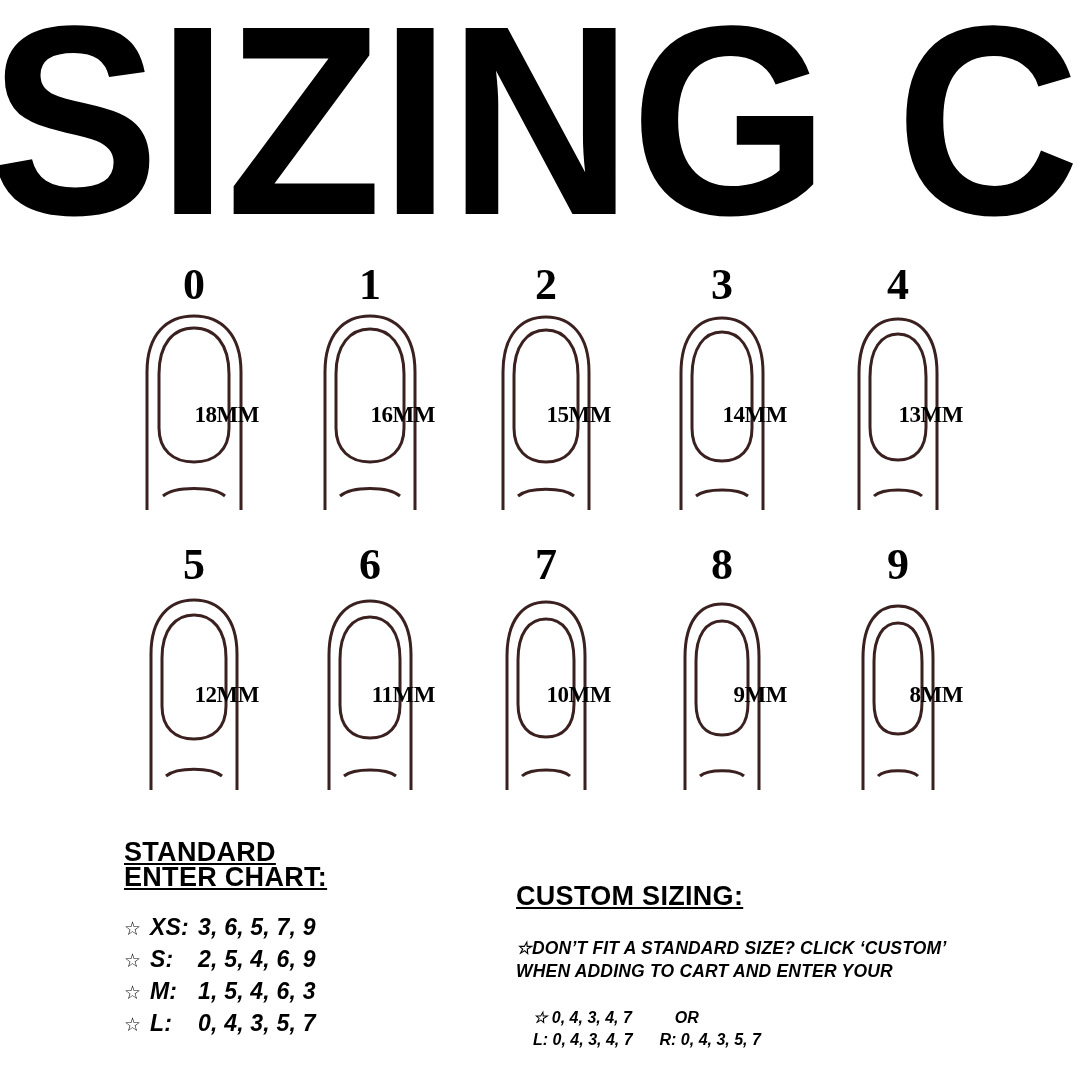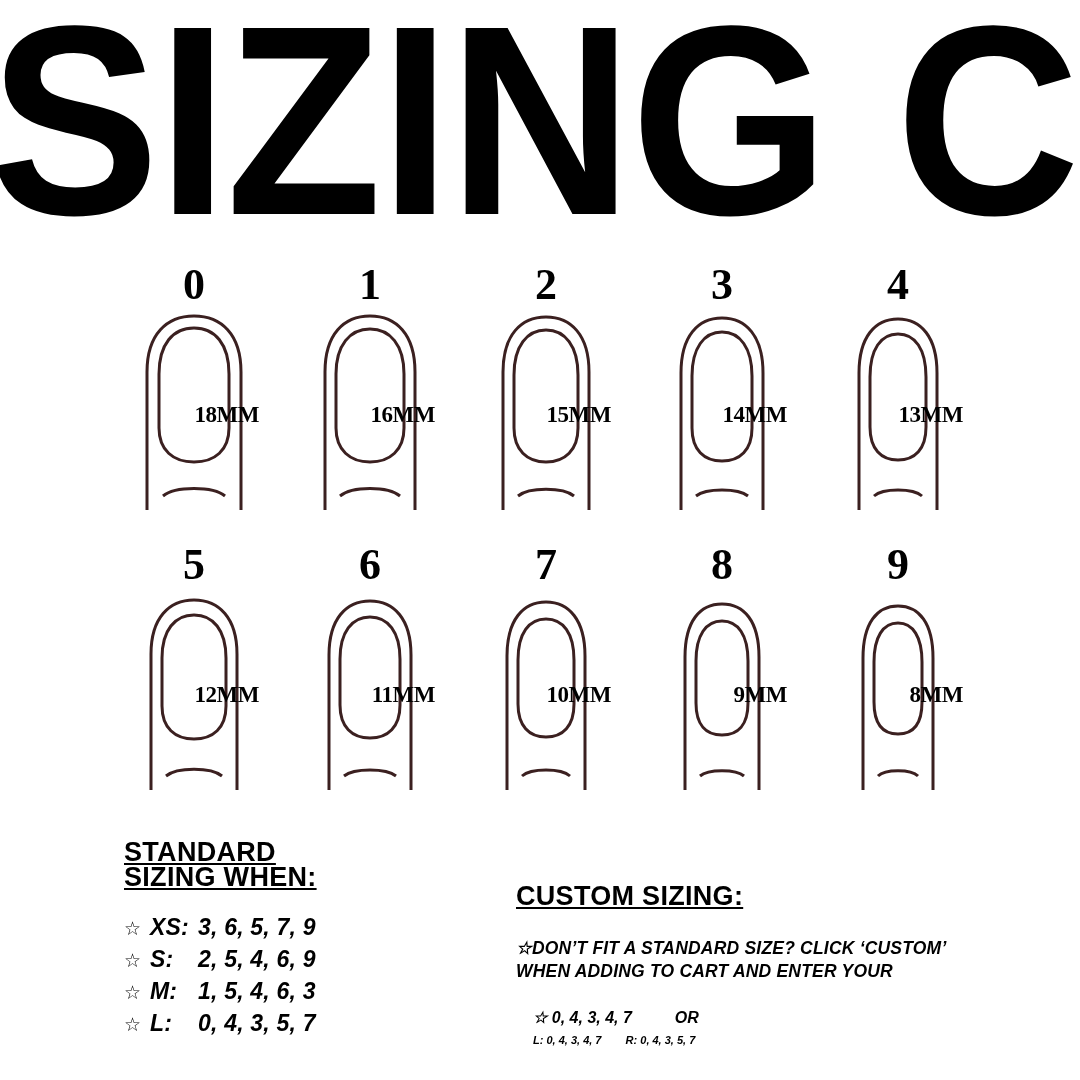--- a/index.html
+++ b/index.html
@@ -137,21 +137,21 @@
     margin-top: 24px;
     font-style: italic;
     font-weight: bold;
     font-size: 16px;
     line-height: 22px;
     margin-left: 17px;
   }
   .custom-example .lr {
     font-weight: bold;
     font-style: italic;
-    font-size: 11px;
+    font-size: 16px;
   }
   .or-gap { display: inline-block; width: 34px; }
   .lr-gap { display: inline-block; width: 18px; }
 </style>
 </head>
 <body>
 
 <div class="title">SIZING CHART</div>
 
 <div class="nail-grid grid-row-1">
@@ -286,21 +286,21 @@
         <path d="M45 186 C52 179 78 179 85 186" fill="none" stroke="#3b2020" stroke-width="3"></path>
       </svg>
       <div class="mm-label">8MM</div>
     </div>
   </div>
 </div>
 
 <div class="standard-block">
   <div class="block-heading">
     <div>STANDARD </div>
-    <div>SIZING WHEN:</div>
+    <div>ENTER CHART:</div>
   </div>
   <div class="size-list">
     <div class="size-row">
       <span class="star">☆</span>
       <span class="size-label">XS:</span>
       <span class="size-values">3, 6, 5, 7, 9</span>
     </div>
     <div class="size-row">
       <span class="star">☆</span>
       <span class="size-label">S:</span>

